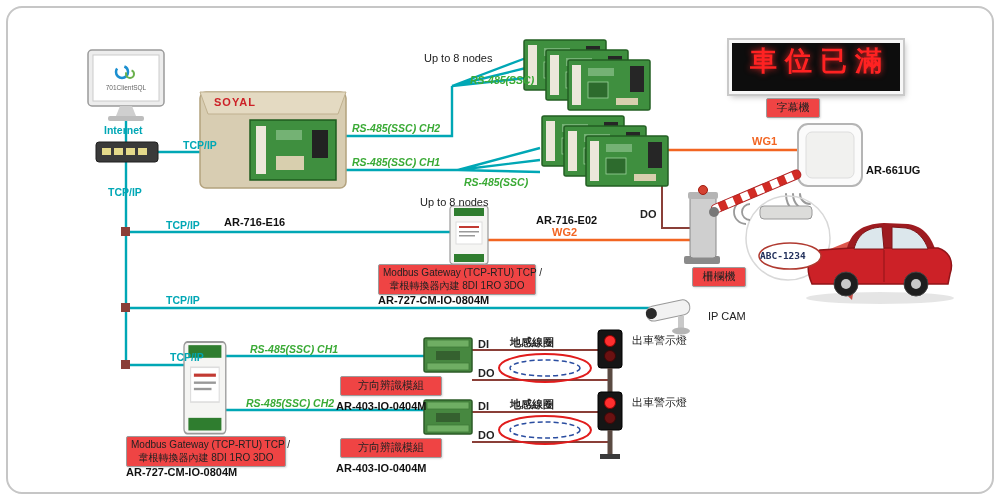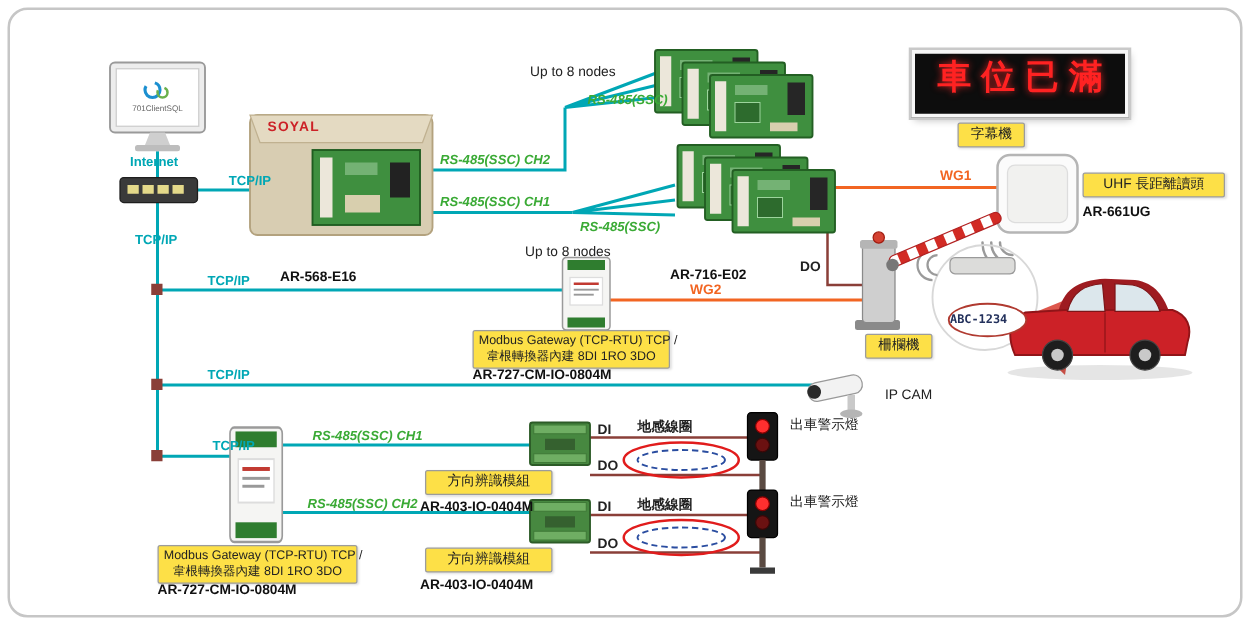--- a/index.html
+++ b/index.html
@@ -12,21 +12,21 @@
   #frame{position:absolute;left:6px;top:6px;right:6px;bottom:6px;border:2px solid #c6c6c6;border-radius:16px;pointer-events:none;}
   svg{position:absolute;left:0;top:0;}
   .ln-t{stroke:var(--teal);stroke-width:2.4;fill:none;}
   .ln-o{stroke:var(--orange);stroke-width:2.4;fill:none;}
   .ln-m{stroke:var(--maroon);stroke-width:2;fill:none;}
   .lbl{position:absolute;font-size:11px;color:#222;white-space:nowrap;z-index:3;line-height:1.15;}
   .teal{color:var(--teal);font-weight:bold;font-size:10.5px;margin-left:20px;}
   .green{color:var(--green);font-weight:bold;font-size:10.5px;font-style:italic;}
   .orange{color:var(--orange);font-weight:bold;}
   .bold{font-weight:bold;text-align:center;}
-  .box{position:absolute;background:#fde047;border:1px solid #9c9c9c;border-radius:2px;padding:2px 4px;
+  .box{position:absolute;background:#ef4444;border:1px solid #9c9c9c;border-radius:2px;padding:2px 4px;
        font-size:11px;color:#222;text-align:center;white-space:nowrap;z-index:3;
        box-shadow:1px 1px 2px rgba(0,0,0,.12);line-height:1.25;}
   .box .sub{font-size:10px;}
   .model{position:absolute;font-weight:bold;font-size:11px;color:#111;text-align:left;white-space:nowrap;z-index:3;}
   #led-sign{position:absolute;left:706px;top:40px;width:168px;height:48px;background:#0d0d0d;
        border:3px solid #f7f7f7;box-shadow:0 0 0 2px #c9c9c9,2px 3px 6px rgba(0,0,0,.25);
        display:flex;justify-content:center;z-index:3;margin-left:23px;}
   #led-sign span{color:var(--led_red);font-size:27px;font-weight:bold;letter-spacing:8px;
        text-shadow:0 0 6px rgba(255,40,40,.85);padding-left:8px;}
   .plate{font-family:"DejaVu Sans Mono",monospace;font-weight:bold;font-size:9.5px;color:#23315c;}
@@ -228,30 +228,29 @@
   <div class="lbl green" style="left:352px;top:156px">RS-485(SSC) CH1</div>
   <div class="lbl green" style="left:470px;top:74px">RS-485(SSC)</div>
   <div class="lbl green" style="left:464px;top:176px">RS-485(SSC)</div>
   <div class="lbl" style="left:424px;top:52px">Up to 8 nodes</div>
   <div class="lbl" style="left:420px;top:196px">Up to 8 nodes</div>
 
   <div class="lbl orange bold" style="left:752px;top:135px">WG1</div>
   <div class="lbl orange bold" style="left:552px;top:226px">WG2</div>
   <div class="lbl bold" style="left:640px;top:208px">DO</div>
 
-  <div class="model" style="left:224px;top:216px;width:108px">AR-568-E16</div>
+  <div class="model" style="left:224px;top:216px;width:108px">AR-716-E16</div>
 
   <div class="model" style="left:536px;top:214px;width:120px">AR-716-E02</div>
 
   <div id="led-sign">
     <span>車位已滿</span>
   </div>
   <div class="box" style="left:766px;top:98px;width:44px">字幕機</div>
 
-  <div class="box" style="left:866px;top:138px;width:104px">UHF 長距離讀頭</div>
   <div class="model" style="left:866px;top:164px;width:112px">AR-661UG</div>
 
   <div class="box" style="left:692px;top:267px;width:44px">柵欄機</div>
 
   <div class="lbl plate" style="left:760px;top:251px;width:60px;">ABC-1234</div>
   <div class="lbl" style="left:708px;top:310px">IP CAM</div>
 
   <div class="box" style="left:378px;top:264px;width:148px">
     <div class="sub">Modbus Gateway (TCP-RTU) TCP /</div>
     <div class="sub">韋根轉換器內建 8DI 1RO 3DO</div>

